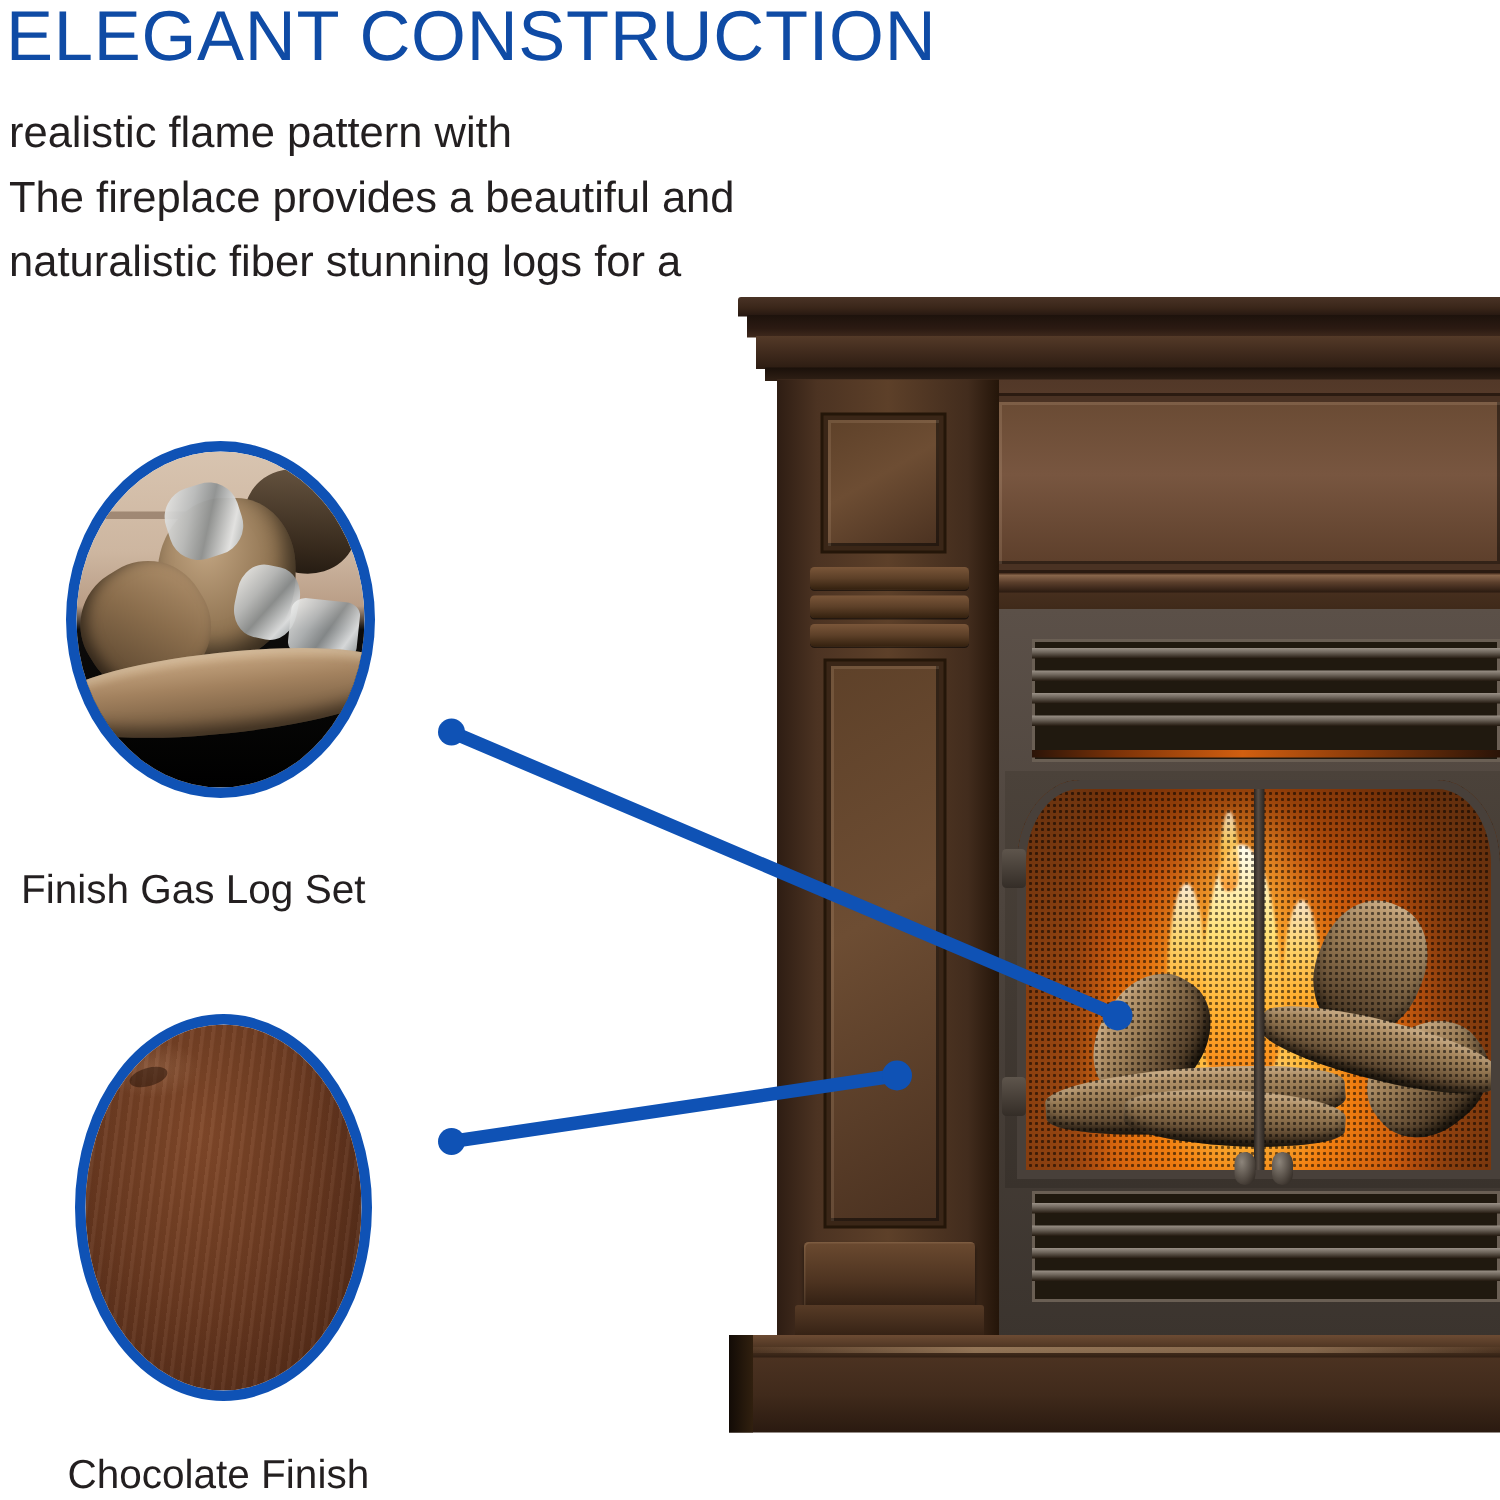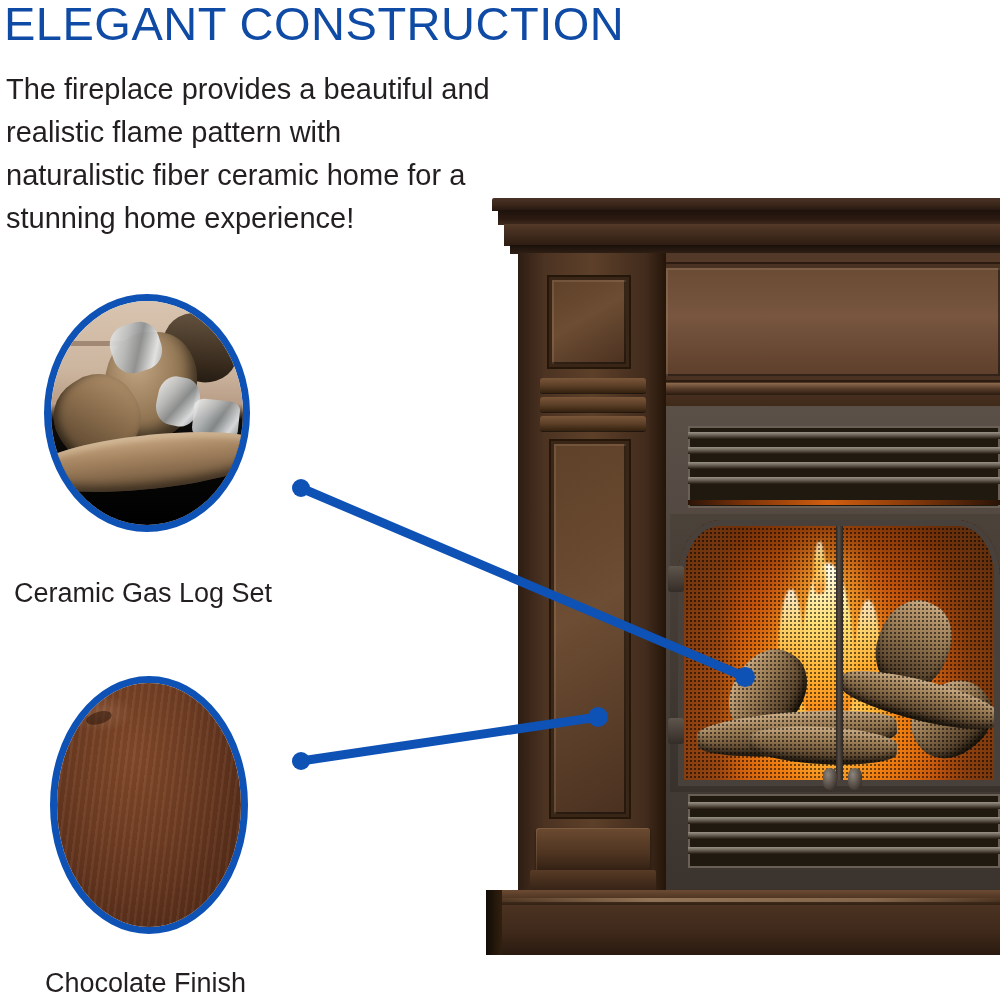--- a/index.html
+++ b/index.html
@@ -328,24 +328,23 @@
   }
 </style>
 </head>
 <body>
 
 <div id="stage">
 
   <div id="headline">ELEGANT CONSTRUCTION</div>
 
   <div id="bodycopy">
+    <div>realistic flame pattern with</div>
     <div>The fireplace provides a beautiful and</div>
-    <div>realistic flame pattern with</div>
-    <div>naturalistic fiber ceramic home for a</div>
-    <div>stunning home experience!</div>
+    <div>naturalistic fiber stunning logs for a</div>
   </div>
 
   <div id="fireplace">
     <div class="crown-top"></div>
     <div class="crown-mid"></div>
     <div class="crown-bev"></div>
     <div class="crown-shadow"></div>
 
     <div class="frieze"></div>
     <div class="frieze-panel"></div>
@@ -424,21 +423,21 @@
       <div class="log logD"></div>
       <div class="log logC"></div>
       <div class="foil foil1"></div>
       <div class="foil foil2"></div>
       <div class="foil foil3"></div>
       <div class="log logB"></div>
       <div class="burner"></div>
       <div class="log logA"></div>
     </div>
   </div>
-  <div class="callout-label" id="label-logs">Ceramic Gas Log Set</div>
+  <div class="callout-label" id="label-logs">Finish Gas Log Set</div>
 
   <div class="callout-ring" id="finish-circle">
     <div class="ring-media">
       <div class="finish-bg"></div>
       <div class="finish-knot"></div>
     </div>
   </div>
   <div class="callout-label" id="label-finish">Chocolate Finish</div>
 
 </div>

